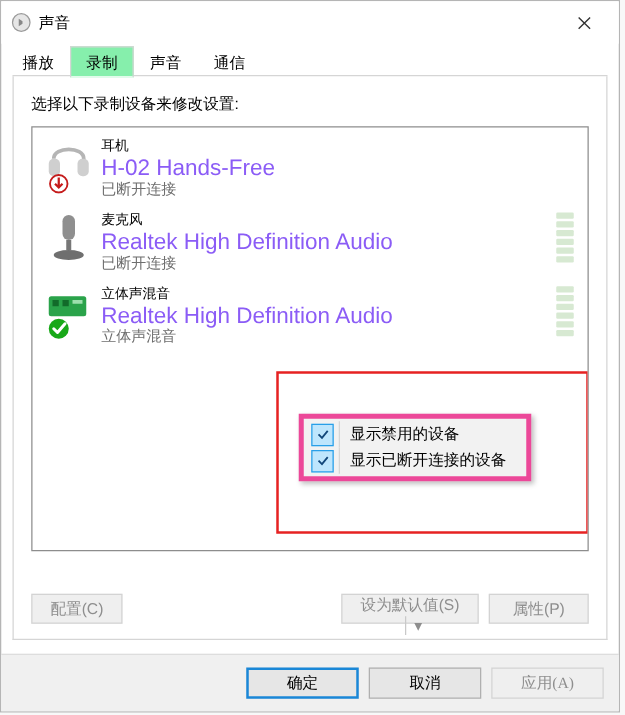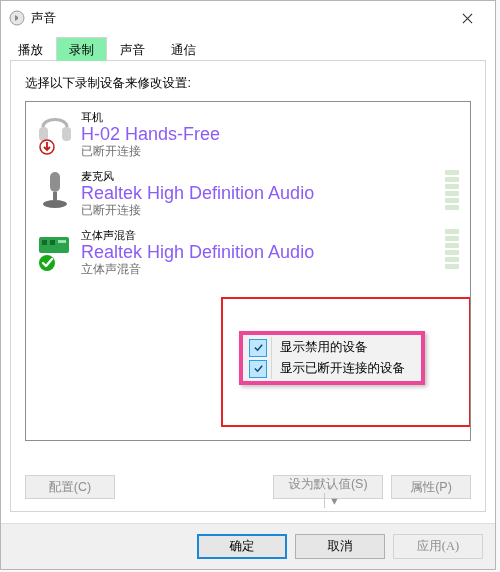--- a/index.html
+++ b/index.html
@@ -314,21 +314,21 @@
             </div>
           </div>
           <div class="menu-sep"></div>
           <span>显示已断开连接的设备</span>
         </div>
       </div>
 
     </div>
 
     <div class="panel-buttons">
-      <button class="btn disabled" style="width:90px">配置(C)</button>
+      <button class="btn disabled" style="width:73px">配置(C)</button>
       <div class="spacer"></div>
       <button class="btn big disabled">
         <span>设为默认值(S)</span>
         <span style="display:inline-block;border-left:1px solid #c9c9c9;margin-left:6px;padding-left:6px;">▾</span>
       </button>
       <button class="btn disabled" style="width:80px">属性(P)</button>
     </div>
 
   </div>
 

